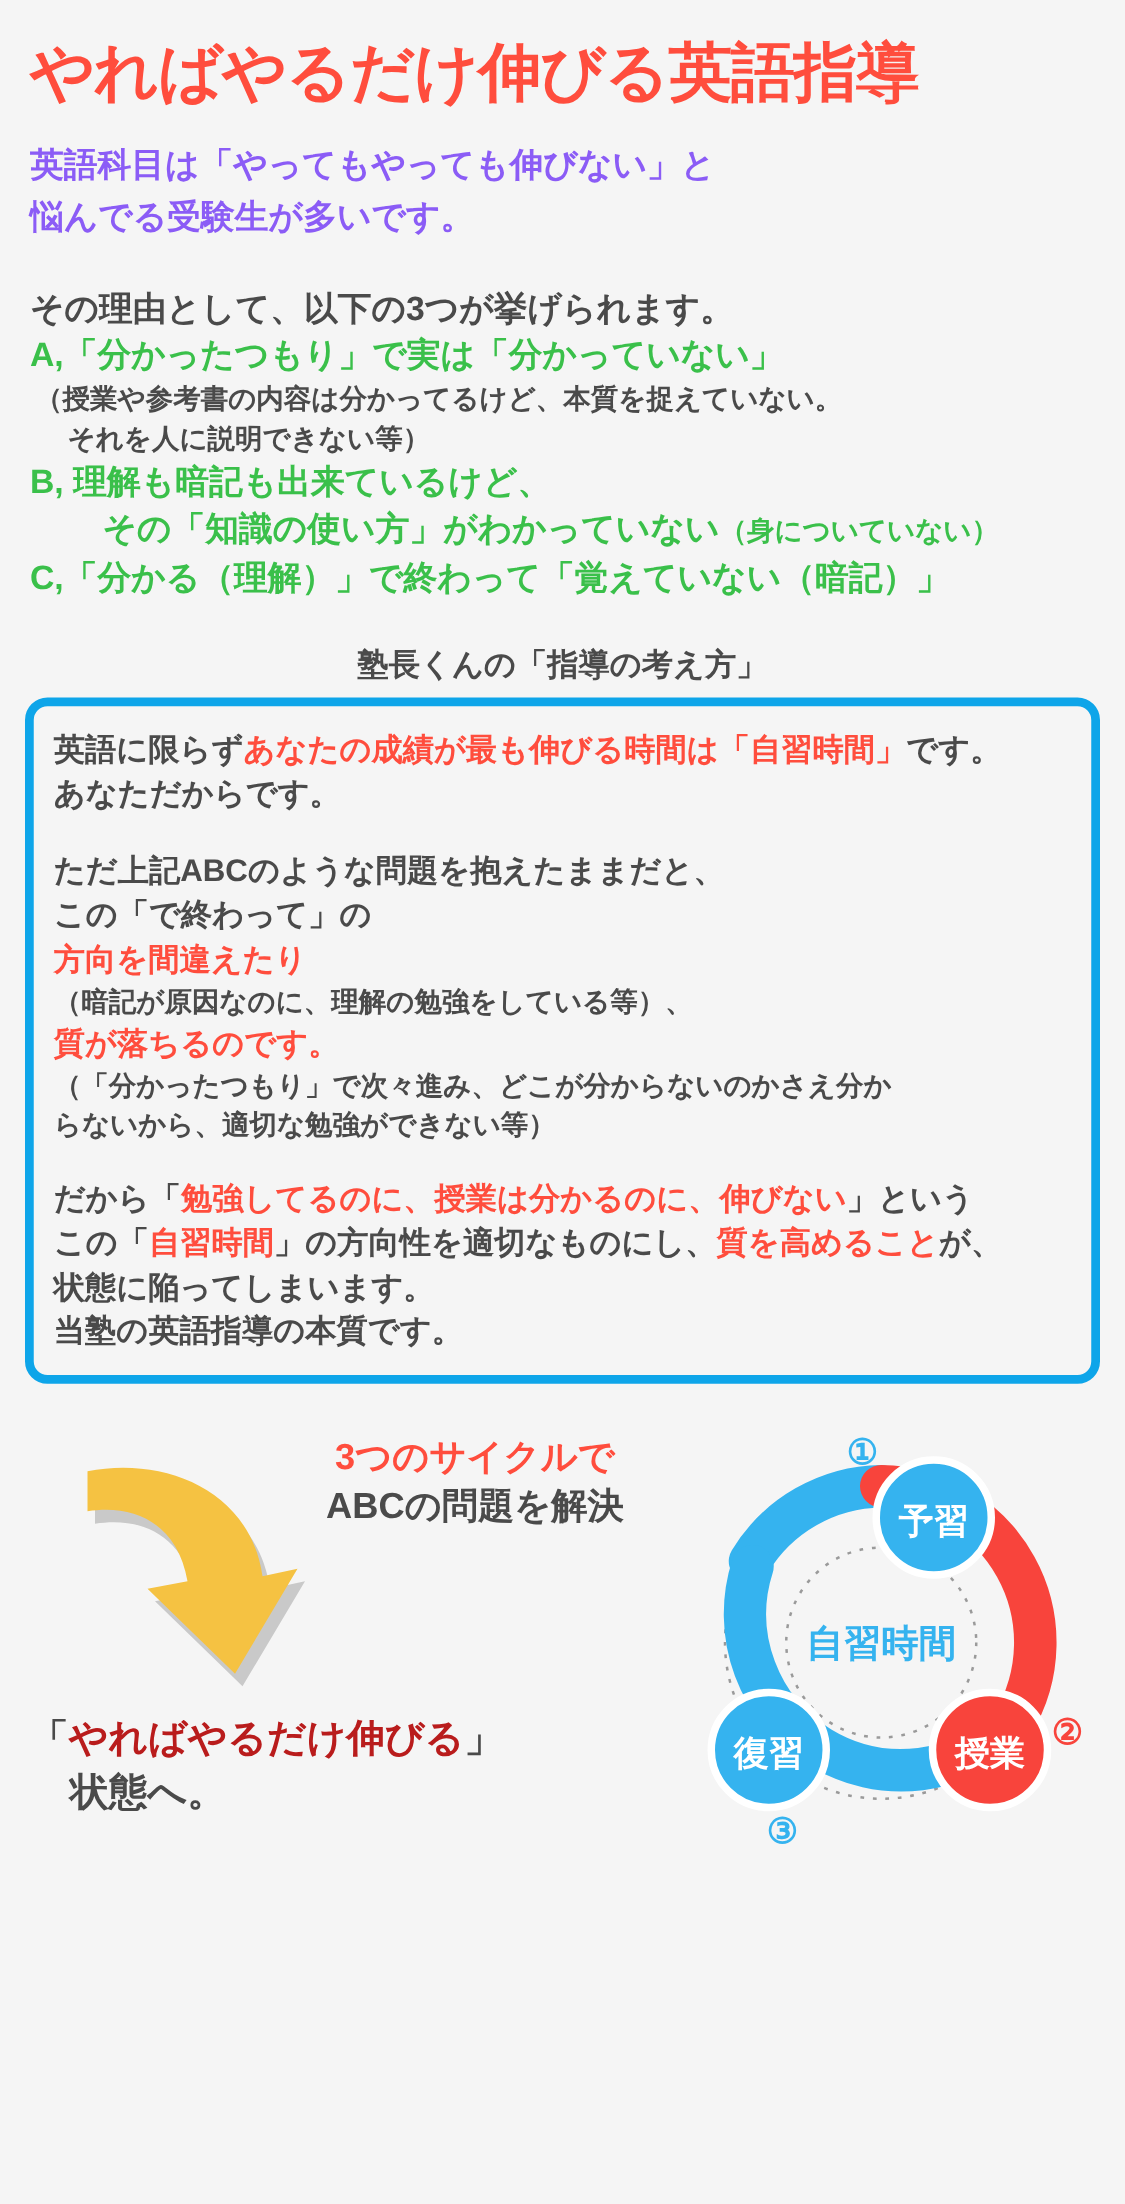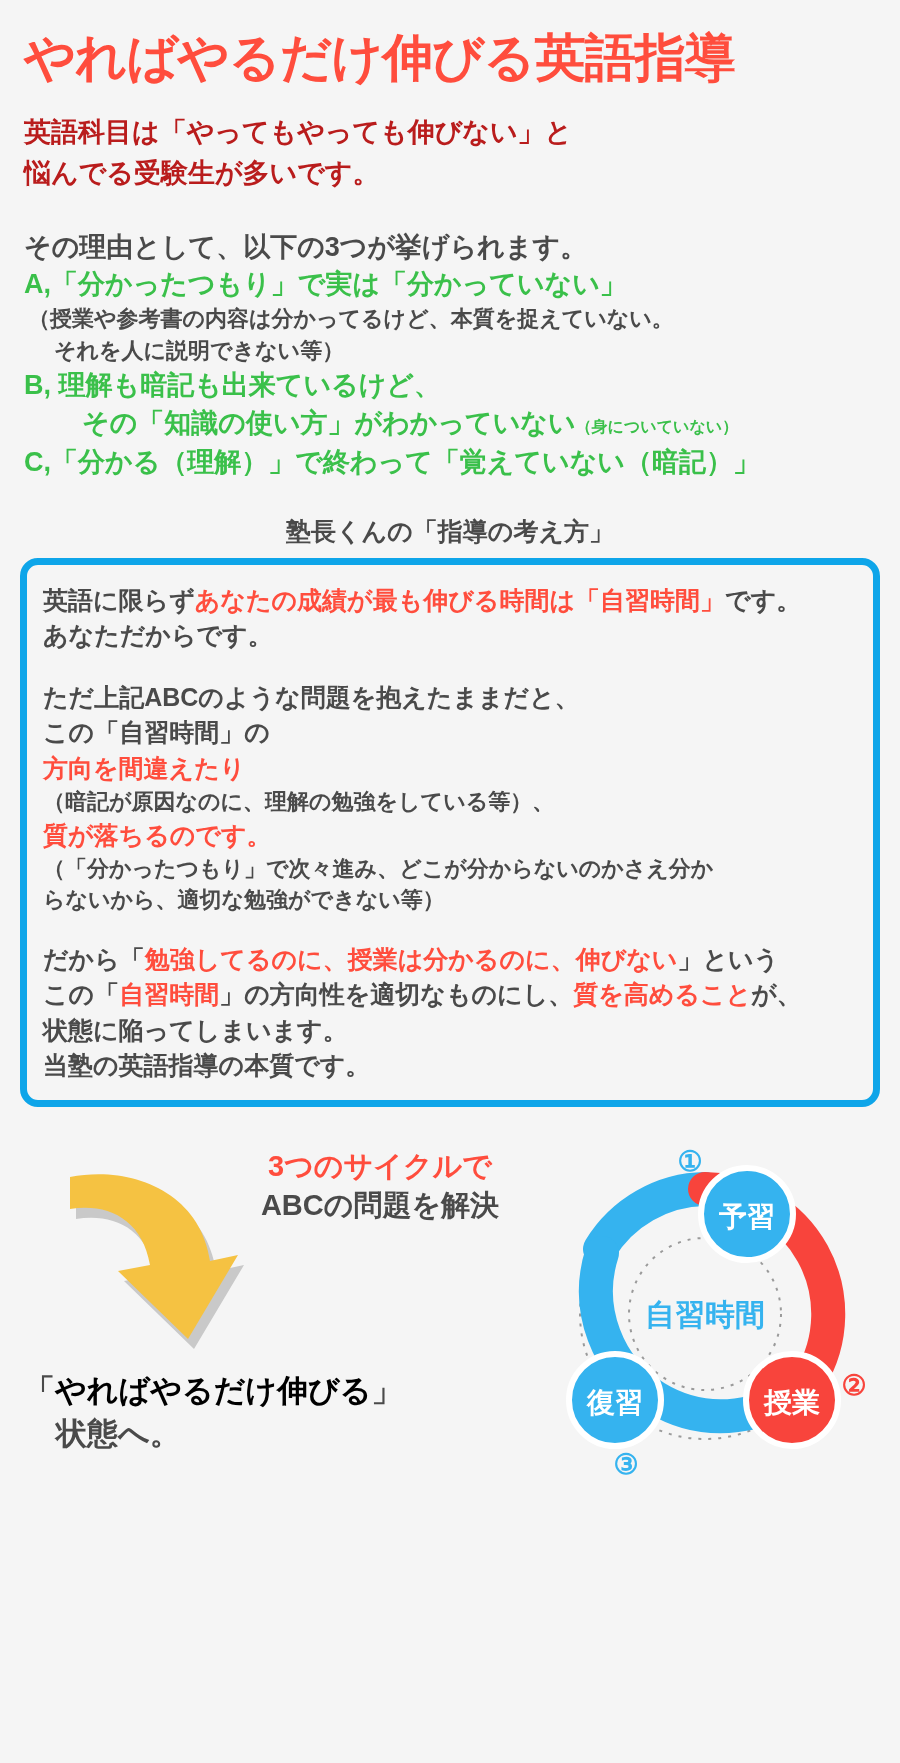--- a/index.html
+++ b/index.html
@@ -30,39 +30,39 @@
     line-height: 1.1;
     padding-top: 30px;
     padding-left: 4px;
     white-space: nowrap;
   }
   .intro {
     margin-top: 26px;
     font-size: 27px;
     font-weight: bold;
     line-height: 1.5;
-    color: #b91c1c;
+    color: #8b5cf6;
     padding-left: 4px;
   }
   .reasons-lead {
     margin-top: 36px;
     font-size: 27px;
     font-weight: bold;
     color: #4a4a4a;
     padding-left: 4px;
   }
   .reason {
     font-size: 27px;
     font-weight: bold;
     color: #3ac04a;
     line-height: 1.42;
     padding-left: 4px;
   }
   .reason .small {
-    font-size: 16px;
+    font-size: 22px;
     text-align: center;
   }
   .sub {
     font-size: 22px;
     font-weight: bold;
     color: #4a4a4a;
     line-height: 1.42;
     padding-left: 8px;
   }
   .sub .indent {
@@ -123,21 +123,21 @@
   .cycle-caption .l2 { color: #4a4a4a; }
   .final {
     position: absolute;
     left: 4px;
     top: 240px;
     font-size: 31px;
     font-weight: bold;
     line-height: 1.4;
     color: #4a4a4a;
   }
-  .final .hl { color: #000000; }
+  .final .hl { color: #b91c1c; }
   .final .l2 { padding-left: 32px; display: block; }
   .arrow-wrap {
     position: absolute;
     left: 40px;
     top: 40px;
     width: 200px;
     height: 190px;
   }
   .diagram {
     position: absolute;
@@ -182,21 +182,21 @@
     </div>
   </div>
 
   <div class="box-heading">塾長くんの「指導の考え方」</div>
 
   <div class="box">
     <p><span>英語に限らず</span><span class="red">あなたの成績が最も伸びる時間は「自習時間」</span><span>です。</span></p>
     <p>あなただからです。</p>
     <div class="spacer"></div>
     <p>ただ上記ABCのような問題を抱えたままだと、</p>
-    <p>この「自習時間」の</p>
+    <p>この「で終わって」の</p>
     <p class="red">方向を間違えたり</p>
     <p class="small-inline">（暗記が原因なのに、理解の勉強をしている等）、</p>
     <p class="red">質が落ちるのです。</p>
     <p class="small-inline">（「分かったつもり」で次々進み、どこが分からないのかさえ分か</p>
     <p class="small-inline">らないから、適切な勉強ができない等）</p>
     <div class="spacer"></div>
     <p><span>だから「</span><span class="red">勉強してるのに、授業は分かるのに、伸びない</span><span>」という</span></p>
     <p><span>この「</span><span class="red">自習時間</span><span>」の方向性を適切なものにし、</span><span class="red">質を高めること</span><span>が、</span></p>
     <p>状態に陥ってしまいます。</p>
     <p>当塾の英語指導の本質です。</p>

